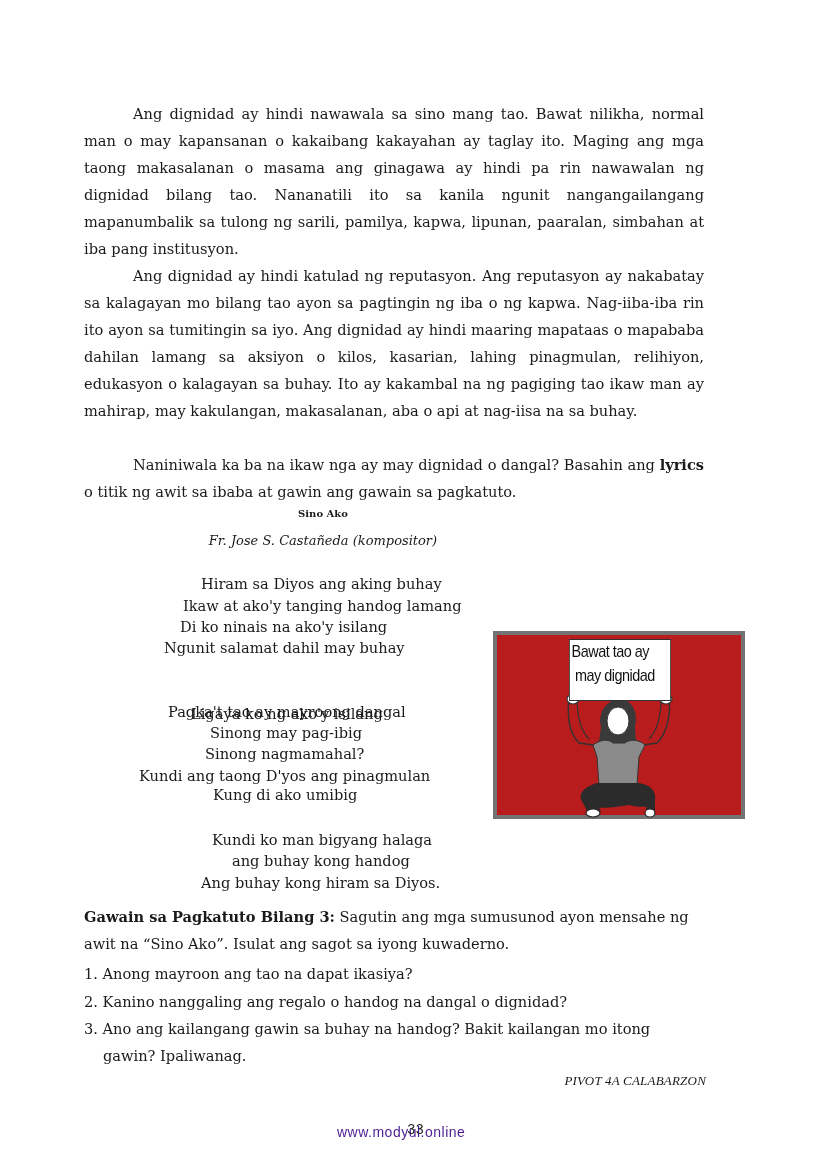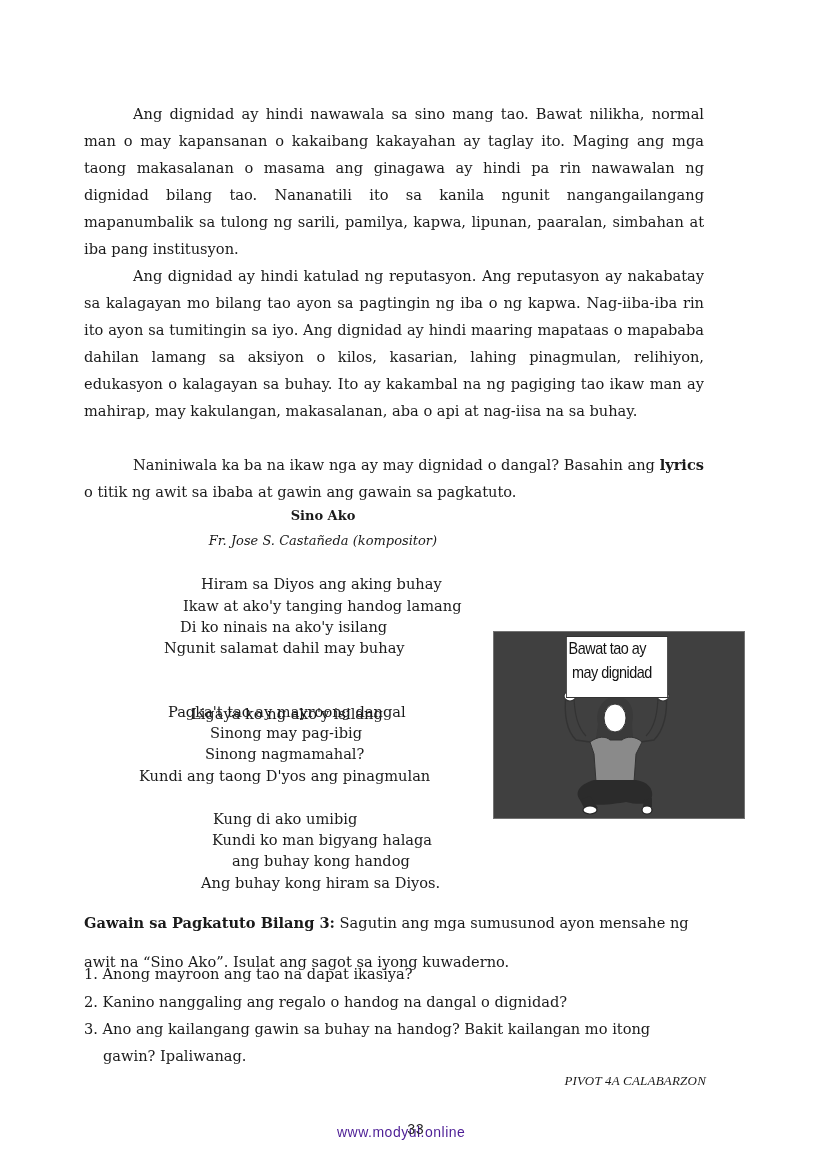--- a/index.html
+++ b/index.html
@@ -4,34 +4,34 @@
   <style>
     html, body { margin: 0; padding: 0; background: #ffffff; }
     body { width: 826px; height: 1169px; position: relative; overflow: hidden;
            font-family: "DejaVu Serif", serif; color: #1a1a1a; }
     .page { position: absolute; left: 0; top: 0; width: 826px; height: 1169px; }
     .para { position: absolute; left: 84px; width: 620px; font-size: 14.6px; line-height: 27px;
             text-align: justify; text-align-last: left; letter-spacing: 0px; }
     .para.indent { text-indent: 49px; }
     .bold { font-weight: bold; }
     .song-title { position: absolute; left: 200px; width: 246px; top: 508px; text-align: center;
-                  font-size: 13px; font-weight: bold; }
+                  font-size: 10px; font-weight: bold; }
     .song-author { position: absolute; left: 150px; width: 346px; top: 533px; text-align: center;
                    font-size: 13px; font-style: italic; }
     .lyric { position: absolute; font-size: 14.6px; white-space: nowrap; line-height: 20px; }
     .figure { position: absolute; left: 493px; top: 631px; width: 252px; height: 188px;
-              border: 1px solid #737373; box-sizing: border-box; background: #404040; }
+              border: 4px solid #737373; box-sizing: border-box; background: #b91c1c; }
     .sign { position: absolute; left: 72px; top: 4px; width: 102px; height: 62px;
             border: 1.5px solid #333; background: #fff; box-sizing: border-box;
             font-family: "Liberation Sans", sans-serif; font-size: 17px; line-height: 24px;
             color: #111; padding-left: 2px; letter-spacing: -0.6px; transform: scaleX(0.85);
             transform-origin: left top; width: 120px; }
     .sign-line { display: block; white-space: nowrap; }
     .sign-line.l2 { padding-left: 4px; }
-    .task-heading { position: absolute; left: 84px; width: 640px; top: 903px; font-size: 14.6px; line-height: 39px; }
+    .task-heading { position: absolute; left: 84px; width: 640px; top: 903px; font-size: 14.6px; line-height: 27px; }
     .q { position: absolute; left: 84px; font-size: 14.6px; line-height: 27px; white-space: nowrap; }
     .footer-pivot { position: absolute; right: 120px; top: 1073px; font-size: 13px; font-style: italic;
                     font-family: "Liberation Serif", serif; letter-spacing: 0.2px; }
     .page-num { position: absolute; left: 407px; top: 1122px; font-family: Liberation Mono, monospace;
                 font-size: 14px; color: #222; }
     .watermark { position: absolute; left: 337px; top: 1124px; font-family: "Liberation Sans", sans-serif;
                  font-size: 14px; color: #4c1d95; letter-spacing: 0.5px; }
   </style>
 </head>
 <body>
@@ -50,21 +50,21 @@
   <div class="lyric" style="left:201px; top:574px;">Hiram sa Diyos ang aking buhay</div>
   <div class="lyric" style="left:164px; top:638px;">Ngunit salamat dahil may buhay</div>
   <div class="lyric" style="left:180px; top:617px;">Di ko ninais na ako'y isilang</div>
 
   <div class="lyric" style="left:191px; top:681px;margin-top:23px;">Ligaya ko ng ako'y isilang</div>
   <div class="lyric" style="left:168px; top:702px;">Pagka't tao ay mayroong dangal</div>
   <div class="lyric" style="left:210px; top:723px;">Sinong may pag-ibig</div>
   <div class="lyric" style="left:205px; top:744px;">Sinong nagmamahal?</div>
   <div class="lyric" style="left:139px; top:766px;">Kundi ang taong D'yos ang pinagmulan</div>
 
-  <div class="lyric" style="left:213px; top:809px;">Kung di ako umibig</div>
+  <div class="lyric" style="left:213px; top:785px;">Kung di ako umibig</div>
   <div class="lyric" style="left:212px; top:830px;">Kundi ko man bigyang halaga</div>
   <div class="lyric" style="left:232px; top:851px;">ang buhay kong handog</div>
   <div class="lyric" style="left:201px; top:873px;">Ang buhay kong hiram sa Diyos.</div>
 
   <div class="figure">
     <svg width="250" height="186" viewBox="0 0 250 186" style="position:absolute;left:0;top:0;">
 
       <path d="M72 62 C70 80 72 98 82 108 L96 110" fill="none" stroke="#333" stroke-width="1.4"></path>
       <path d="M80 62 C80 80 84 96 92 104" fill="none" stroke="#333" stroke-width="1.2"></path>
       <path d="M172 62 C174 80 170 98 160 108 L146 110" fill="none" stroke="#333" stroke-width="1.4"></path>

